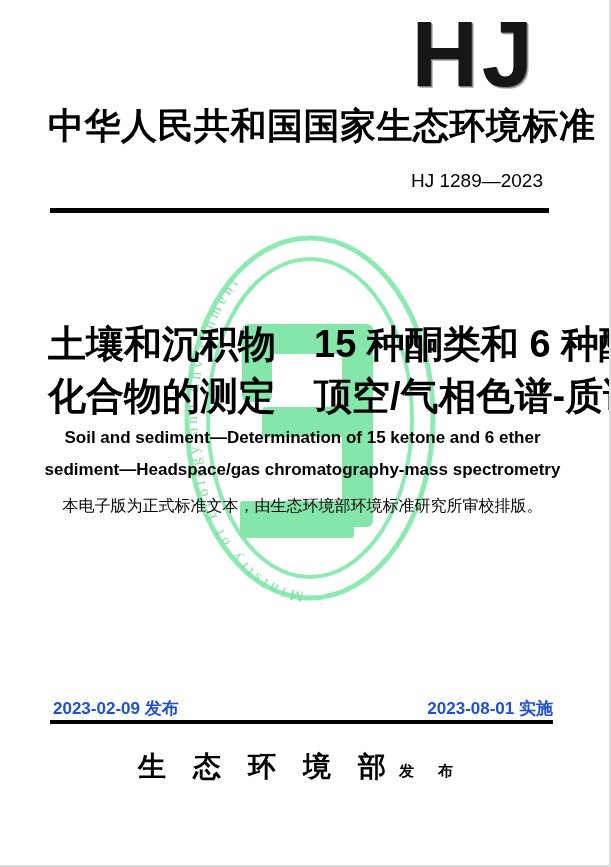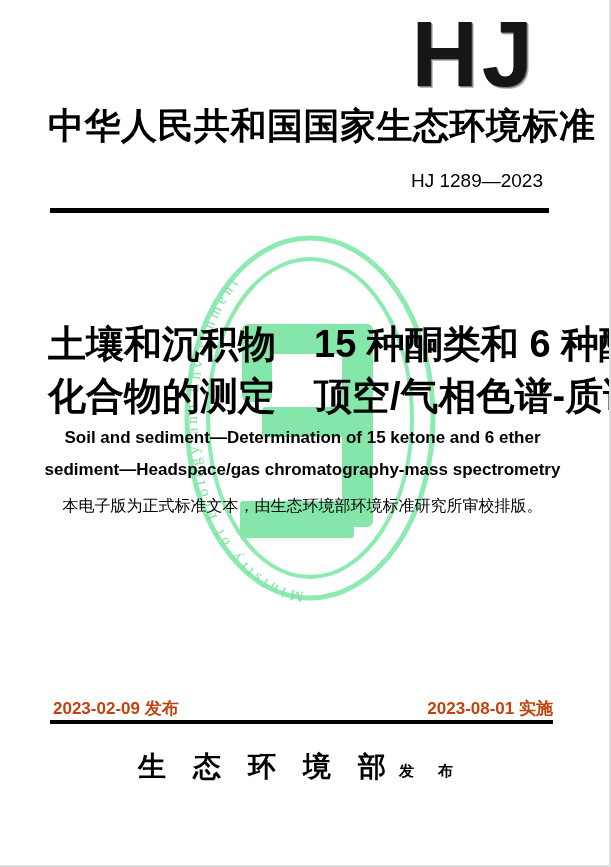--- a/index.html
+++ b/index.html
@@ -51,21 +51,21 @@
     font-weight:700;font-size:17px;line-height:32px;color:#000;
   }
   .note-line{
     position:absolute;top:496px;left:30px;width:545px;
     text-align:center;font-size:16px;color:#000;
     font-family:"Liberation Sans", sans-serif;
   }
   .dates{
     position:absolute;top:697px;left:53px;width:500px;
     display:flex;justify-content:space-between;
-    font-size:17px;font-weight:700;color:#c2410c;
+    font-size:17px;font-weight:700;color:#1d4ed8;
     font-family:"Liberation Sans", sans-serif;
   }
   .rule-bottom{
     position:absolute;top:720px;left:50px;width:503px;height:4px;
     background:#000;
   }
   .publisher{
     position:absolute;top:748px;left:48px;width:505px;
     text-align:center;white-space:nowrap;color:#000;
   }

